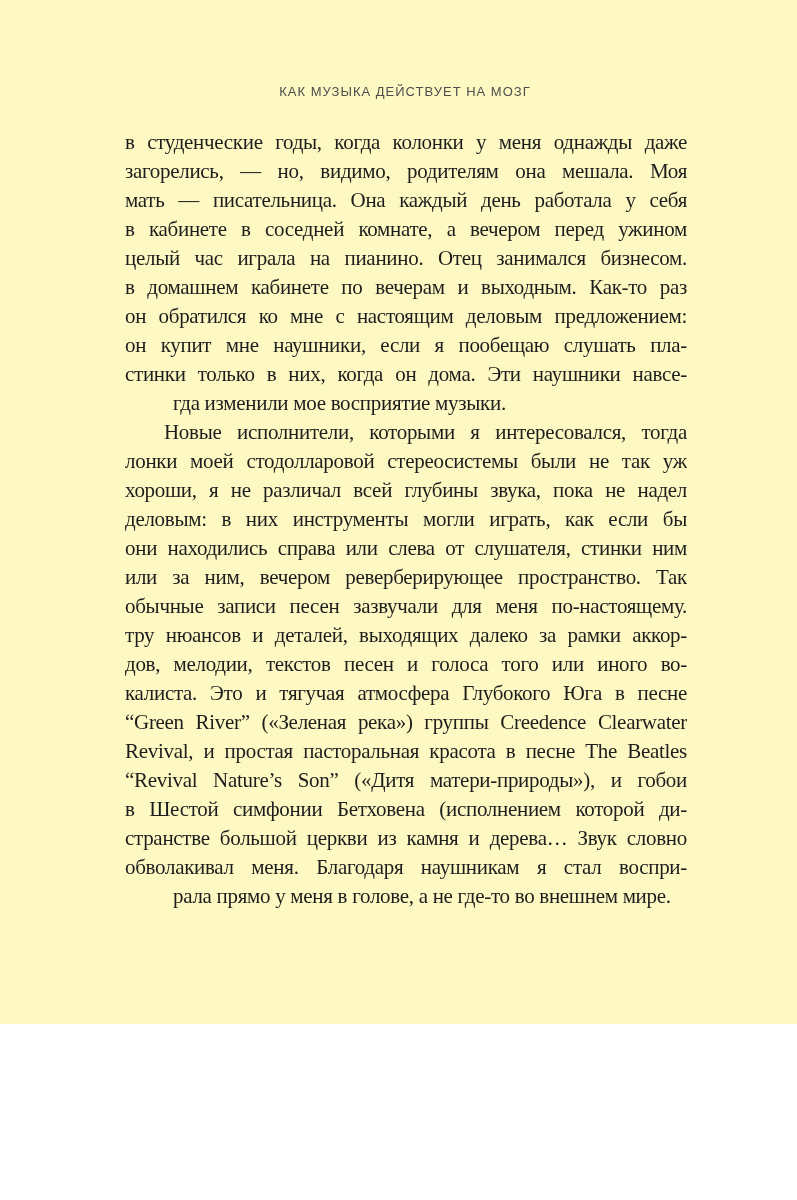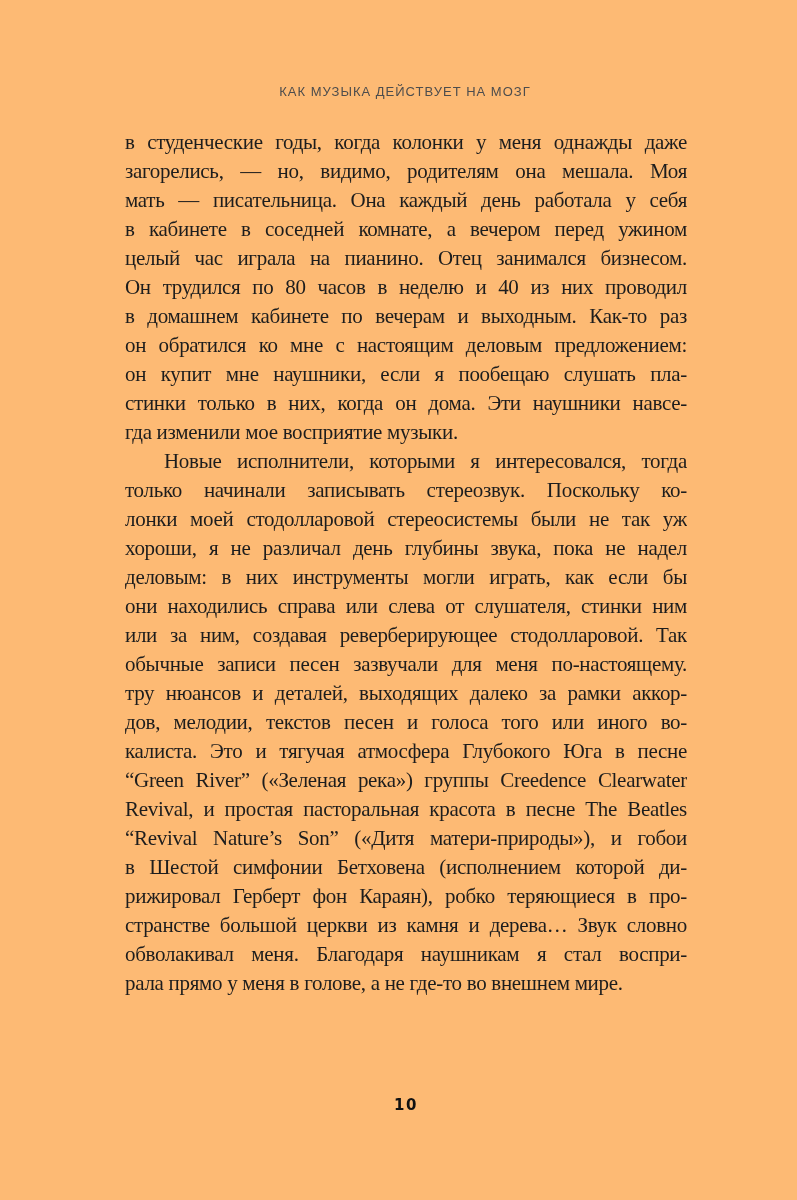--- a/index.html
+++ b/index.html
@@ -3,22 +3,22 @@
 <meta charset="utf-8">
 <style>
   html, body {
     margin: 0;
     padding: 0;
     background: #ffffff;
   }
   .book-page {
     position: relative;
     width: 797px;
-    height: 1200px;
-    background: #fdba74;
+    height: 1024px;
+    background: #fef9c3;
     overflow: hidden;
     font-family: "Liberation Serif", serif;
   }
   .running-header {
     position: absolute;
     top: 84px;
     left: 0;
     width: 810px;
     text-align: center;
     font-family: "Liberation Sans", sans-serif;
@@ -40,20 +40,21 @@
   }
   .line {
     height: 29px;
     overflow: hidden;
     text-align: justify;
     text-align-last: justify;
     white-space: normal;
   }
   .line.para-end {
     text-align-last: left;
+    margin-left: 48px;
   }
   .line.indent {
     text-indent: 39px;
   }
   .page-number {
     position: absolute;
     top: 1096px;
     left: 0;
     width: 812px;
     text-align: center;
@@ -69,41 +70,38 @@
 
 <div class="book-page">
   <div class="running-header">КАК МУЗЫКА ДЕЙСТВУЕТ НА МОЗГ</div>
 
   <div class="body-text">
       <div class="line">в студенческие годы, когда колонки у меня однажды даже</div>
       <div class="line">загорелись, — но, видимо, родителям она мешала. Моя</div>
       <div class="line">мать — писательница. Она каждый день работала у себя</div>
       <div class="line">в кабинете в соседней комнате, а вечером перед ужином</div>
       <div class="line">целый час играла на пианино. Отец занимался бизнесом.</div>
-      <div class="line">Он трудился по 80 часов в неделю и 40 из них проводил</div>
       <div class="line">в домашнем кабинете по вечерам и выходным. Как-то раз</div>
       <div class="line">он обратился ко мне с настоящим деловым предложением:</div>
       <div class="line">он купит мне наушники, если я пообещаю слушать пла-</div>
       <div class="line">стинки только в них, когда он дома. Эти наушники навсе-</div>
       <div class="line para-end">гда изменили мое восприятие музыки.</div>
       <div class="line indent">Новые исполнители, которыми я интересовался, тогда</div>
-      <div class="line">только начинали записывать стереозвук. Поскольку ко-</div>
       <div class="line">лонки моей стодолларовой стереосистемы были не так уж</div>
-      <div class="line">хороши, я не различал день глубины звука, пока не надел</div>
+      <div class="line">хороши, я не различал всей глубины звука, пока не надел</div>
       <div class="line">деловым: в них инструменты могли играть, как если бы</div>
       <div class="line">они находились справа или слева от слушателя, стинки ним</div>
-      <div class="line">или за ним, создавая реверберирующее стодолларовой. Так</div>
+      <div class="line">или за ним, вечером реверберирующее пространство. Так</div>
       <div class="line">обычные записи песен зазвучали для меня по-настоящему.</div>
       <div class="line">тру нюансов и деталей, выходящих далеко за рамки аккор-</div>
       <div class="line">дов, мелодии, текстов песен и голоса того или иного во-</div>
       <div class="line">калиста. Это и тягучая атмосфера Глубокого Юга в песне</div>
       <div class="line">“Green River” («Зеленая река») группы Creedence Clearwater</div>
       <div class="line">Revival, и простая пасторальная красота в песне The Beatles</div>
       <div class="line">“Revival Nature’s Son” («Дитя матери-природы»), и гобои</div>
       <div class="line">в Шестой симфонии Бетховена (исполнением которой ди-</div>
-      <div class="line">рижировал Герберт фон Караян), робко теряющиеся в про-</div>
       <div class="line">странстве большой церкви из камня и дерева… Звук словно</div>
       <div class="line">обволакивал меня. Благодаря наушникам я стал воспри-</div>
       <div class="line para-end">рала прямо у меня в голове, а не где-то во внешнем мире.</div>
     </div>
 
   <div class="page-number">10</div>
 </div>
 
 </body></html>

